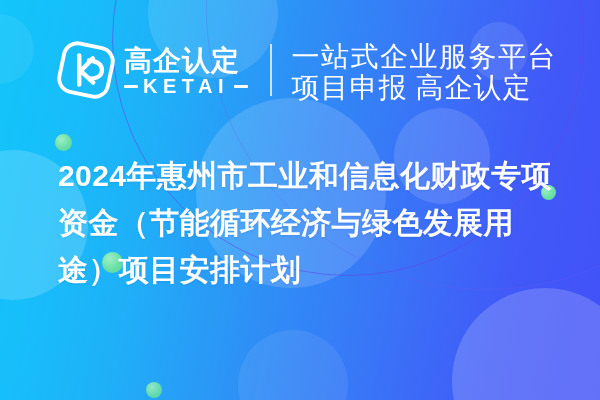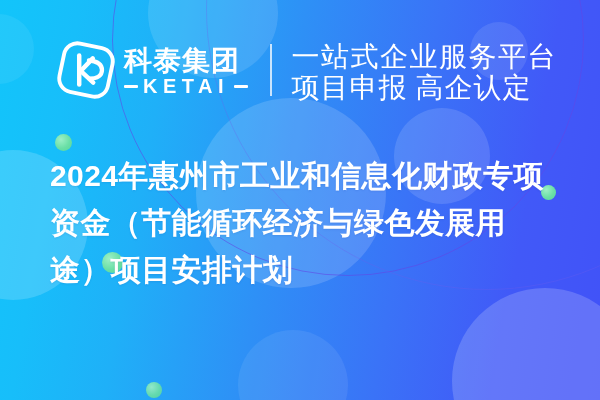--- a/index.html
+++ b/index.html
@@ -204,21 +204,21 @@
     color: #ffffff;
     letter-spacing: 1px;
     white-space: nowrap;
     margin-top: 2px;
     font-family: "Liberation Serif", "DejaVu Serif", serif;
   }
 
   
   .title-wrap {
     position: absolute;
-    left: 50px;
+    left: 58px;
     top: 152px;
     width: 500px;
   }
   .title {
     font-size: 30px;
     line-height: 47px;
     font-weight: 700;
     color: #ffffff;
     letter-spacing: 0.4px;
     font-family: "Liberation Sans", "DejaVu Sans", sans-serif;
@@ -254,21 +254,21 @@
 
     <div class="brand">
       <svg class="logo-mark" viewBox="0 0 64 64">
         <rect x="6.5" y="6.5" width="51" height="51" rx="14" ry="14" transform="rotate(12 32 32)" fill="none" stroke="#ffffff" stroke-width="4"></rect>
         <path d="M25 17 L25 47" stroke="#ffffff" stroke-width="4.6" stroke-linecap="round" fill="none"></path>
         <path d="M39 20 L26.5 33 L39.5 45" stroke="#ffffff" stroke-width="4.6" stroke-linecap="round" stroke-linejoin="round" fill="none"></path>
         <path d="M35 22 C45 23 48.5 27 48.5 32 C48.5 37.5 44 41 35.5 41" stroke="#ffffff" stroke-width="4.4" stroke-linecap="round" fill="none"></path>
       </svg>
 
       <div class="brand-words">
-        <div class="brand-cn">科泰集团</div>
+        <div class="brand-cn">高企认定</div>
         <div class="brand-en-row">
           <span class="brand-rule"></span>
           <span class="brand-en">KETAI</span>
           <span class="brand-rule"></span>
         </div>
       </div>
     </div>
 
     <div class="divider"></div>
 

